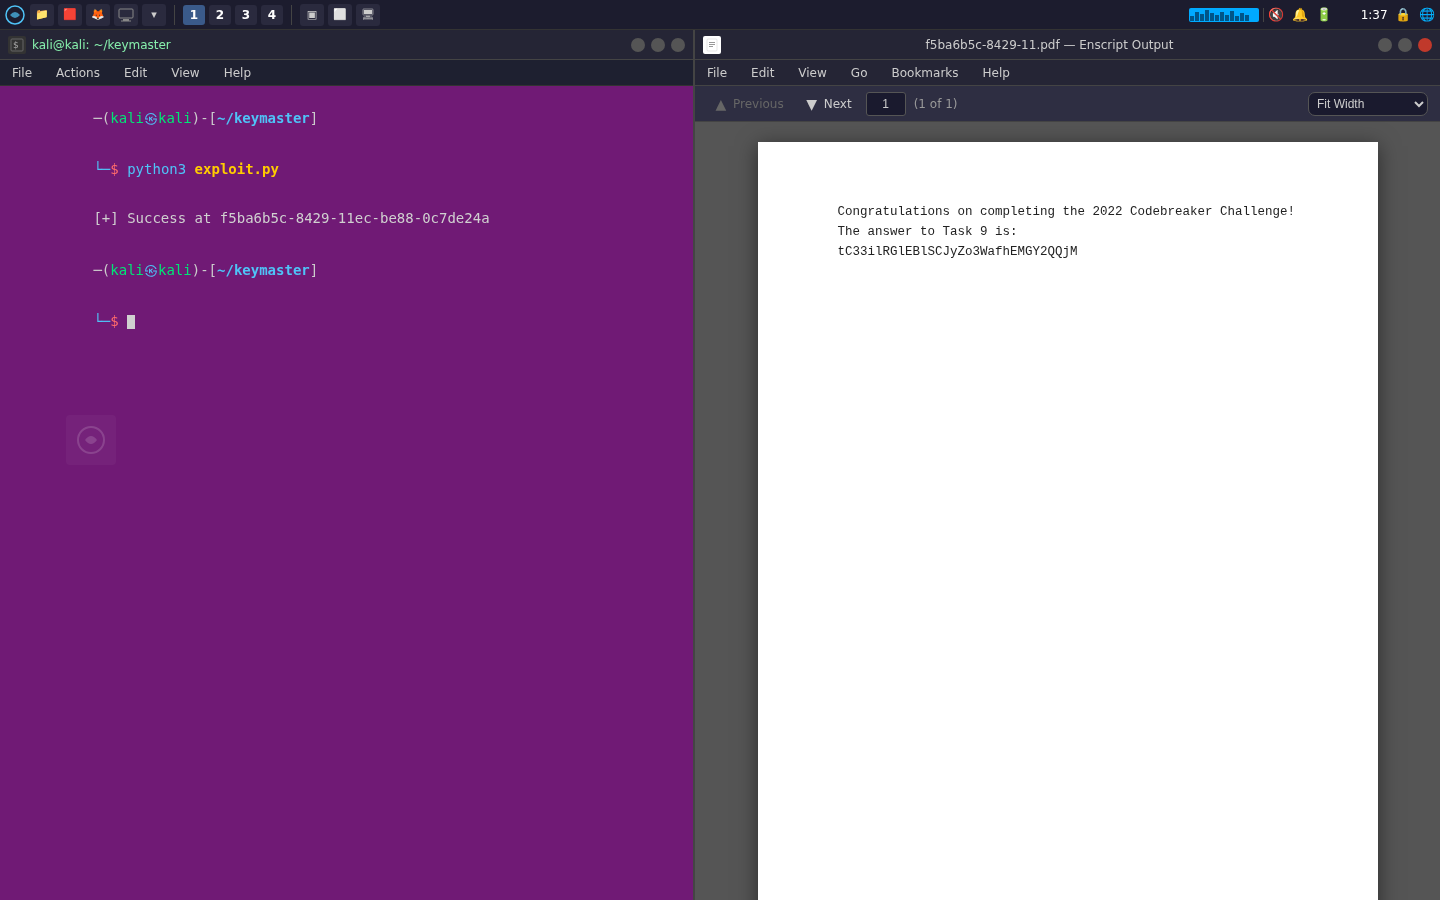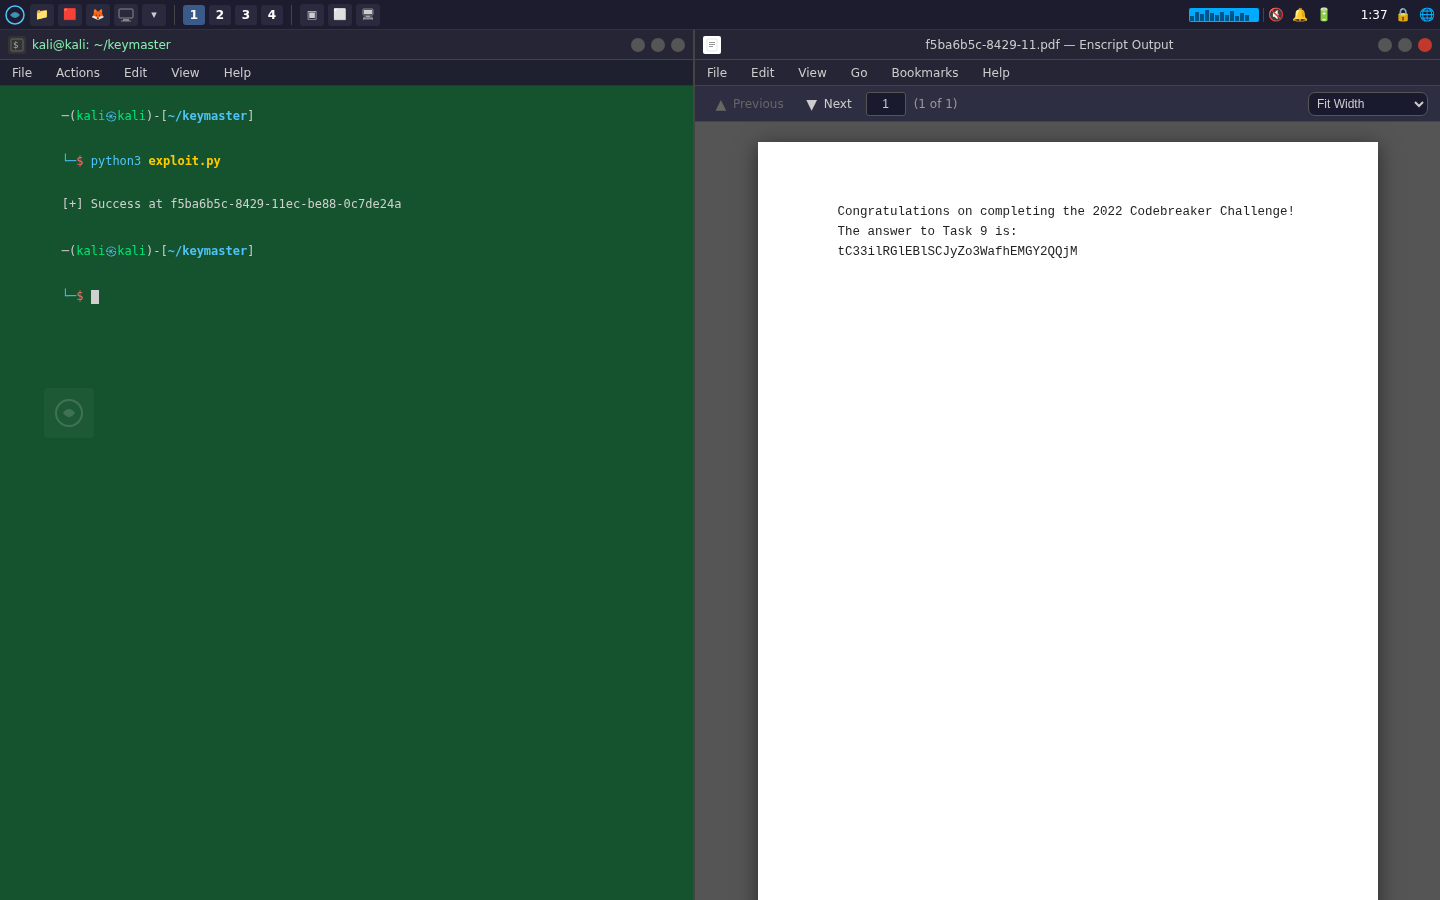--- a/index.html
+++ b/index.html
@@ -160,26 +160,26 @@
     .menu-item {
       color: #ccc;
       font-size: 12px;
       cursor: pointer;
       padding: 2px 4px;
     }
 
     
     .terminal-content {
       flex: 1;
-      padding: 8px 4px;
+      padding: 8px 26px;
       font-family: 'DejaVu Sans Mono', 'Courier New', monospace;
-      font-size: 12px;
+      font-size: 14px;
       color: #d0d0d0;
       overflow-y: auto;
-      background: #14532d;
+      background: #701a75;
     }
     .term-line { margin-bottom: 1px; white-space: pre; }
     .term-prompt-sym { color: #4fc3f7; }
     .term-user { color: #00e676; }
     .term-host { color: #00e676; }
     .term-dash { color: #ccc; }
     .term-dir { color: #4fc3f7; font-weight: bold; }
     .term-bracket { color: #ccc; }
     .term-cmd { color: #4fc3f7; }
     .term-file { color: #ffcc00; font-weight: bold; margin-top: 41px; }

